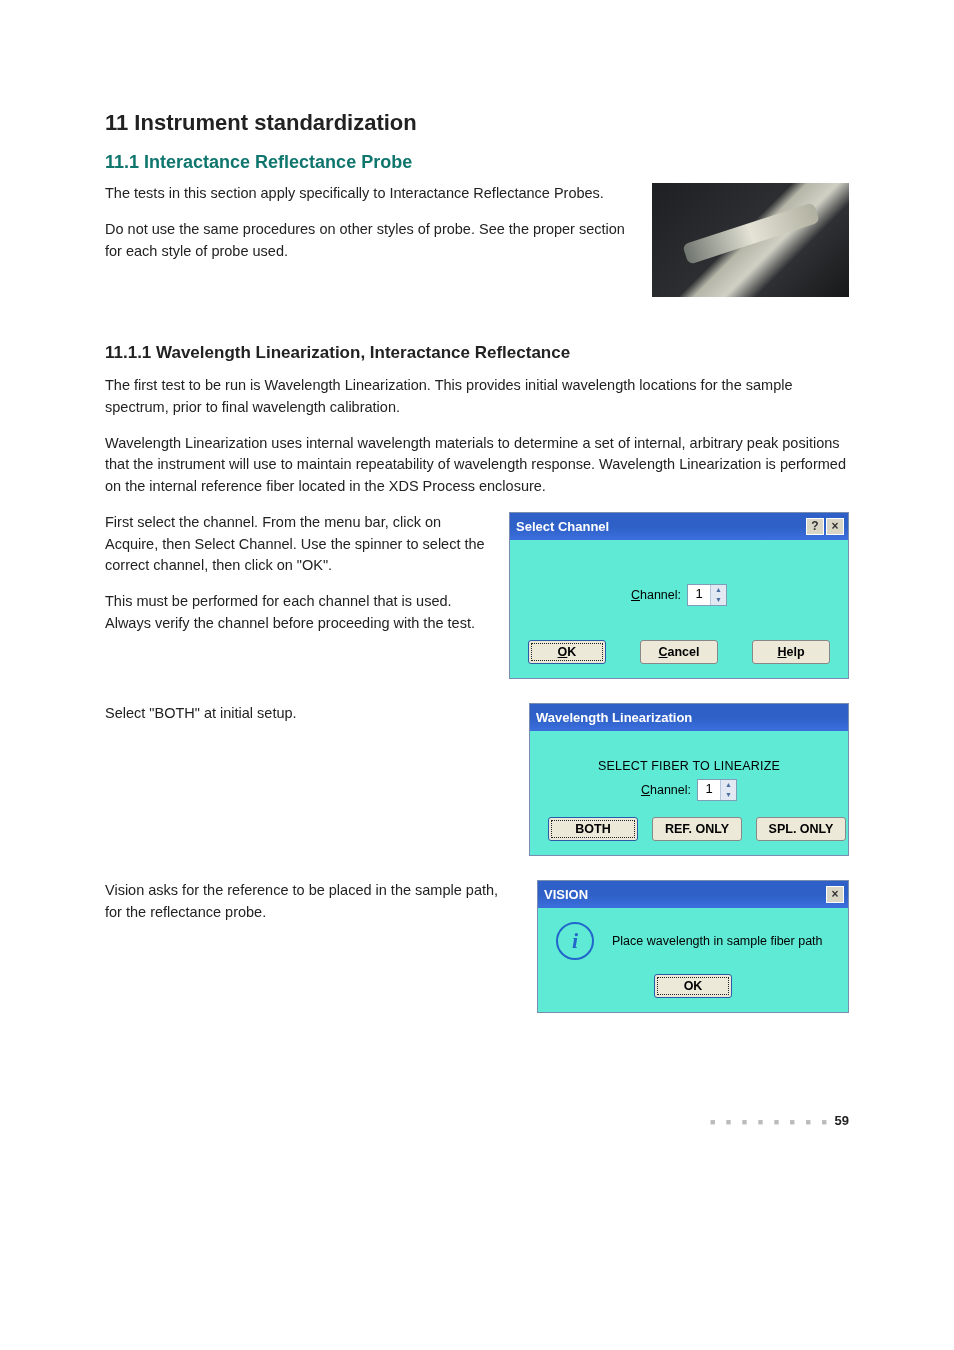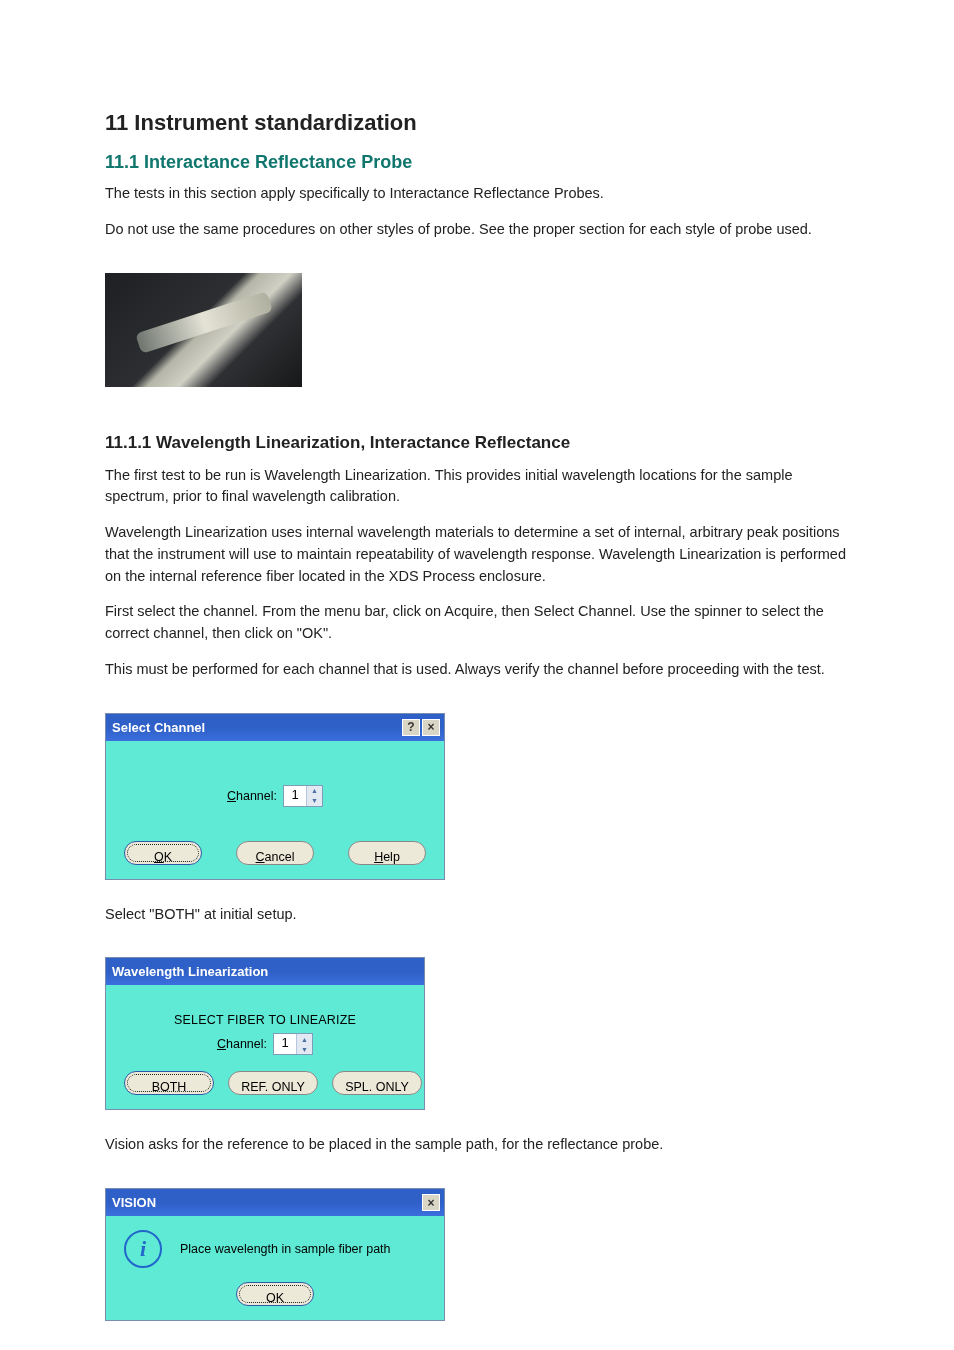--- a/index.html
+++ b/index.html
@@ -37,21 +37,21 @@
     color: #222;
   }
   p {
     font-size: 14.5px;
     line-height: 1.5;
     margin: 0 0 14px 0;
     color: #222;
   }
   .row {
     display: flex;
-    flex-direction: column;
+    flex-direction: row;
     align-items: flex-start;
     gap: 18px;
   }
   .left-col {
     flex: 1;
   }
   .right-col {
     flex-shrink: 0;
   }
   
@@ -160,28 +160,29 @@
   }
   .btn-row.space {
     justify-content: space-between;
     padding: 0 6px;
   }
   .win-btn {
     min-width: 78px;
     height: 24px;
     background: #ece9d8;
     border: 1px solid #888;
-    border-radius: 12px;
+    border-radius: 3px;
     font-family: Tahoma, Arial, sans-serif;
     font-size: 12.5px;
     display: inline-flex;
-    align-items: flex-end;
+    align-items: center;
     justify-content: center;
     box-sizing: border-box;
     padding: 0 6px;
+    font-weight: bold;
   }
   .win-btn.default {
     outline: 1px dotted #222;
     outline-offset: -4px;
     border: 1px solid #2b5aa6;
   }
   .win-btn u { text-decoration: underline; }
   .body-text-center {
     text-align: center;
     font-size: 12.5px;
@@ -322,21 +323,21 @@
         </div>
       </div>
     </div>
   </div>
 
   <div class="row" style="margin-top:4px;">
     <div class="left-col">
       <p>Vision asks for the reference to be placed in the sample path, for the reflectance probe.</p>
     </div>
     <div class="right-col">
-      <div class="win-dialog" style="width:340px;">
+      <div class="win-dialog" style="width:312px;">
         <div class="win-titlebar">
           <span>VISION</span>
           <span class="tb-buttons">
             <span class="tb-btn">×</span>
           </span>
         </div>
         <div class="win-body" style="padding:6px 8px 14px 8px;">
           <div class="msg-row">
             <span class="info-icon">i</span>
             <span>Place wavelength in sample fiber path</span>

